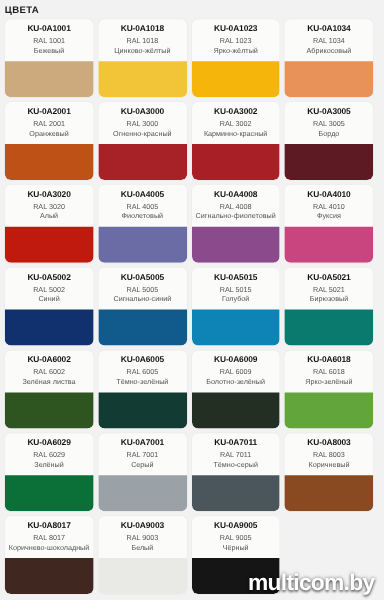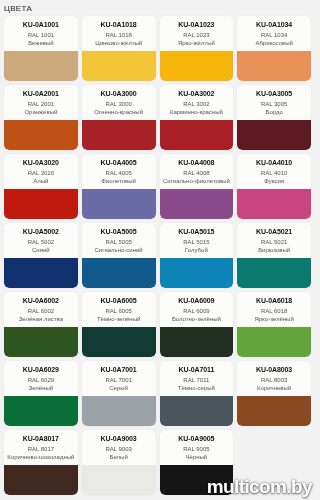--- a/index.html
+++ b/index.html
@@ -3,21 +3,21 @@
 <meta charset="utf-8">
 <style>
   html,body{margin:0;padding:0;}
   body{
     width:315px;height:500px;
     background:#f2f2f2;
     font-family:"Liberation Sans","DejaVu Sans",sans-serif;
     overflow:hidden;position:relative;
   }
   #page-title{
-    font-size:8px;font-weight:normal;color:#1a1a1a;
+    font-size:8px;font-weight:bold;color:#1a1a1a;
     letter-spacing:.3px;padding:4px 0 3px 4px;
     text-transform:uppercase;
   }
   #grid{
     display:grid;
     grid-template-columns:repeat(4,1fr);
     gap:4px 4px;
     padding:0 4px;
     box-sizing:border-box;
     width:315px;

